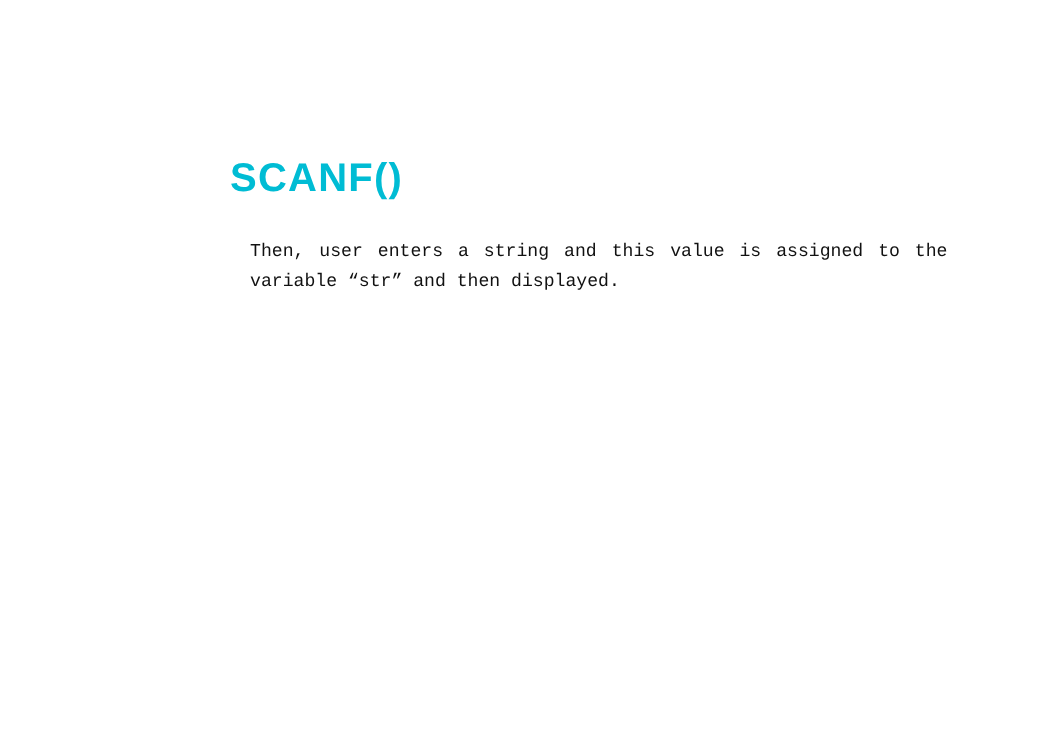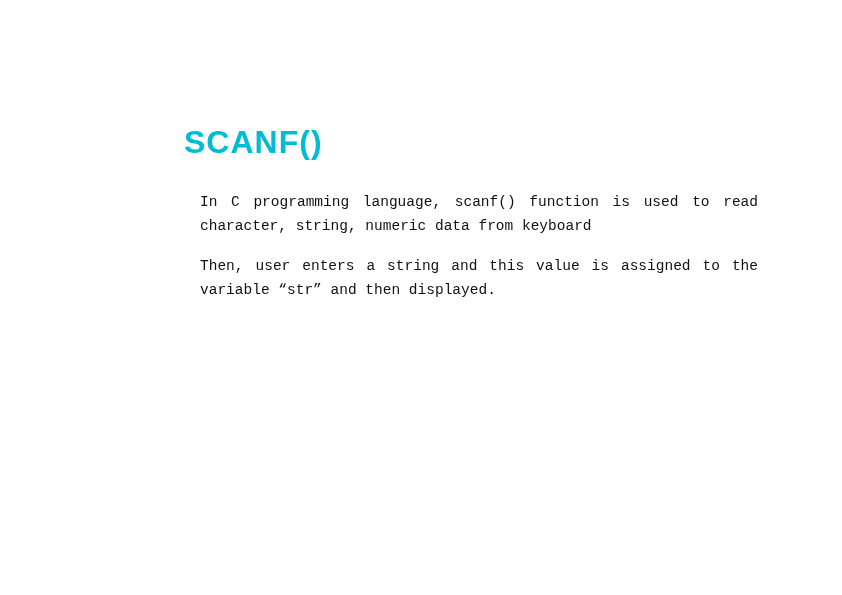--- a/index.html
+++ b/index.html
@@ -58,22 +58,19 @@
       margin-bottom: 0;
     }
   </style>
 </head>
 <body>
 
 <div class="slide-container">
 
   <h1 class="title">SCANF()</h1>
 
-  <div class="content-block paragraph-1">
-    <p class="content-text">In  C  programming  language,  scanf() function   is  used  to read  character,  string,  numeric  data  from  keyboard</p>
-  </div>
 
 
   <div class="content-block paragraph-3">
     <p class="content-text">Then,  user enters  a string  and this  value is  assigned  to the variable “str” and then  displayed.</p>
   </div>
 
 </div>
 
 </body></html>

